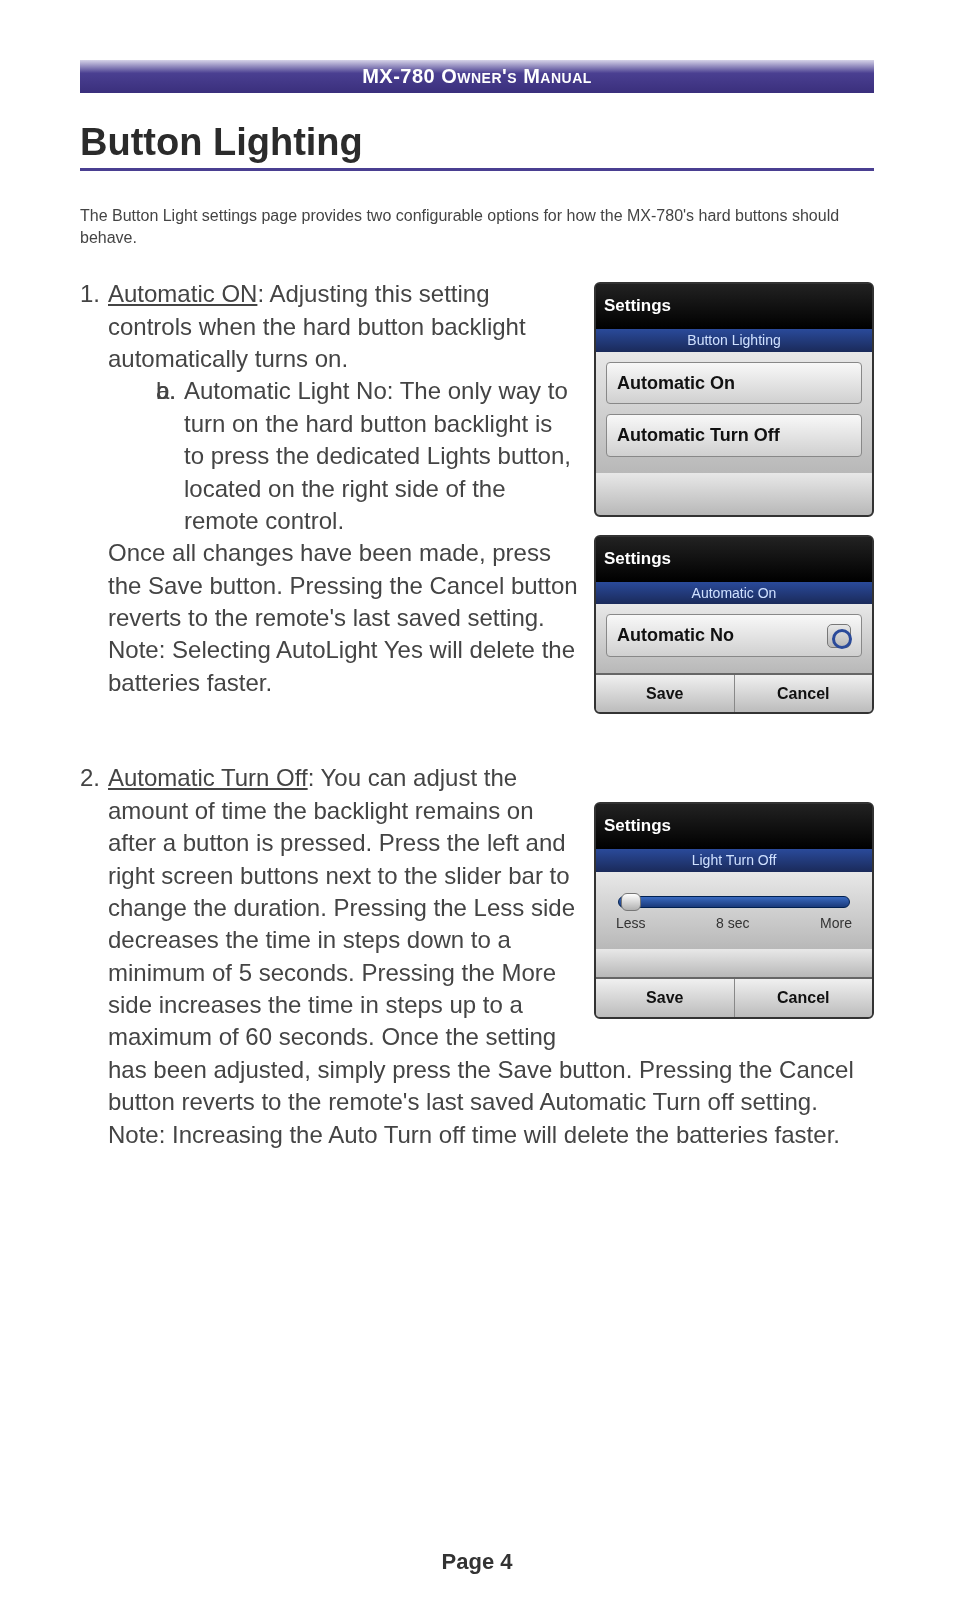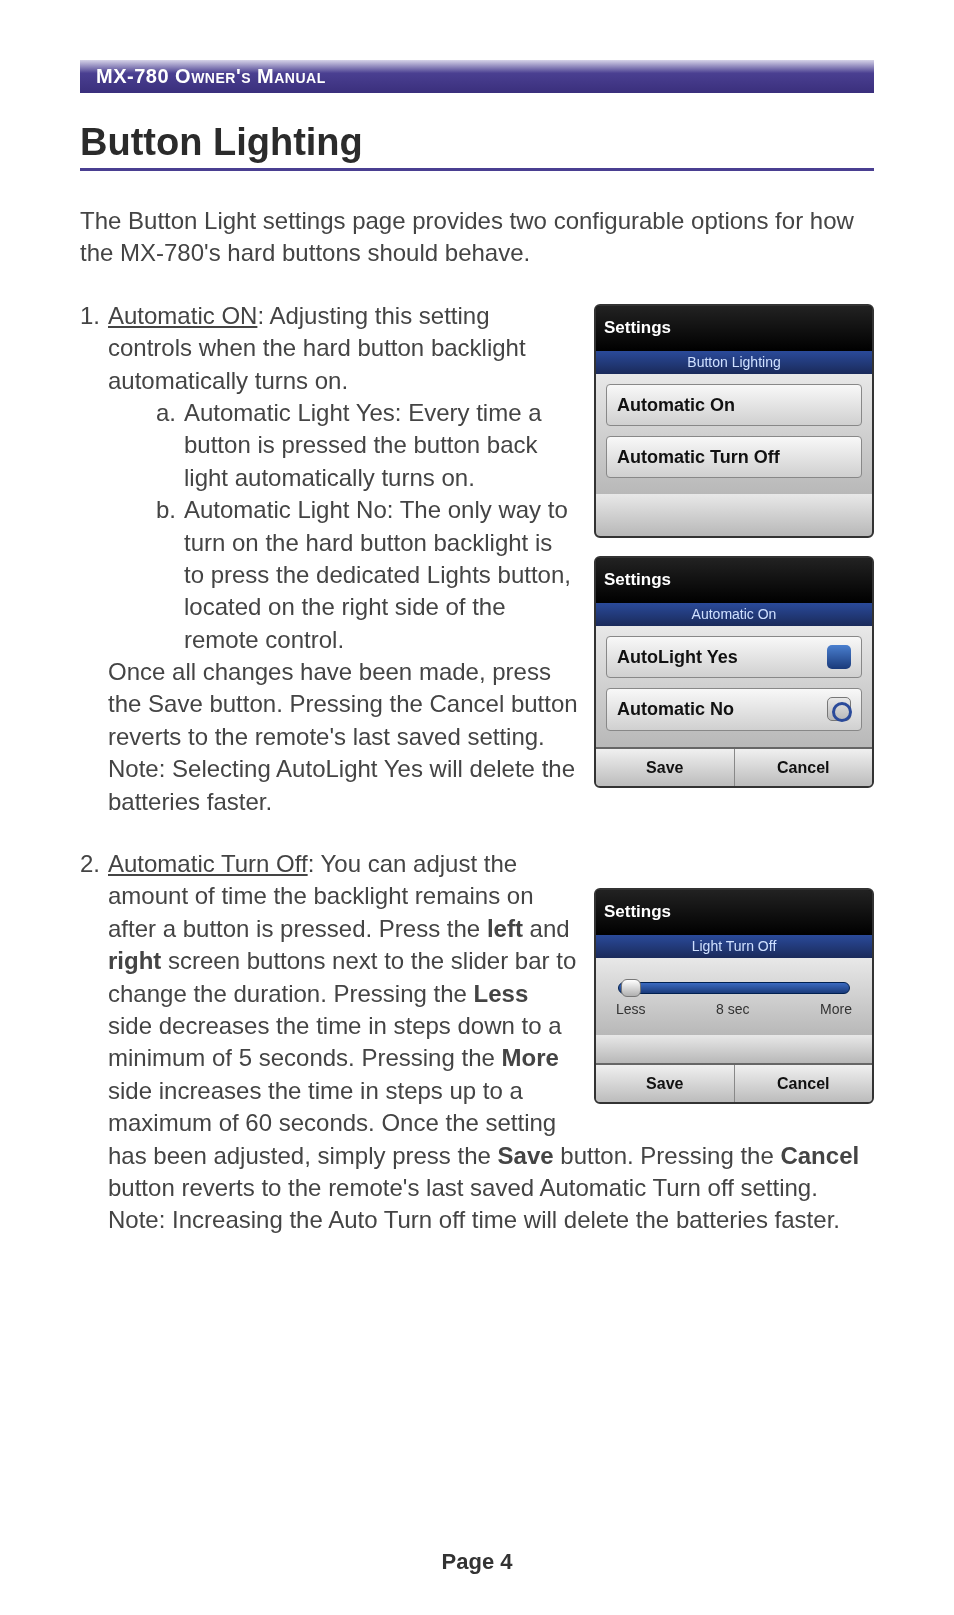--- a/index.html
+++ b/index.html
@@ -7,56 +7,57 @@
   body {
     font-family: "Optima", "Candara", "Segoe UI", sans-serif;
     background: #fff;
     color: #333;
     padding: 60px 80px 40px 80px;
     position: relative;
   }
   .header-bar {
     background: linear-gradient(to bottom, #d6d3e8 0%, #4a3f91 40%, #3a2f7c 100%);
     color: #fff;
+    text-align: center;
     font-size: 20px;
     font-weight: bold;
     padding: 5px 16px;
     letter-spacing: 0.5px;
     font-variant: small-caps;
   }
   .section-title {
     font-size: 38px;
     font-weight: bold;
     color: #2b2b2b;
     margin-top: 28px;
     padding-bottom: 4px;
     border-bottom: 3px solid #4a3f91;
   }
   .intro {
-    font-size: 24px;
+    font-size: 16px;
     color: #444;
     margin-top: 34px;
     line-height: 1.35;
   }
   .item-block {
     margin-top: 30px;
     font-size: 24px;
     color: #444;
     line-height: 1.35;
     position: relative;
   }
   .item-block .num {
     position: absolute;
     left: 0;
   }
   .item-block .body {
     margin-left: 28px;
   }
   .u { text-decoration: underline; }
-  .b { font-weight: bold; }
+  .b { font-weight: normal; }
   .i { }
   .sub-list { margin-left: 48px; }
   .sub-list .sub-item { position: relative; margin-left: 28px; }
   .sub-list .letter { position: absolute; left: -28px; }
   .float-right-stack {
     float: right;
     margin-left: 16px;
     margin-top: 4px;
   }
   .screenshot {
@@ -202,41 +203,36 @@
           </div>
         </div>
         <div class="spacer-body"></div>
       </div>
 
       <div class="screenshot">
         <div class="sc-title">Settings</div>
         <div class="sc-sub">Automatic On</div>
         <div class="sc-body">
           <div class="sc-row">
-            <span>AutoLight  Yes</span>
-            <span class="radio-indicator"></span>
-          </div>
-          <div class="sc-row">
             <span>Automatic  No</span>
             <span class="radio-indicator off"></span>
           </div>
         </div>
         <div class="sc-footer">
           <div class="sc-btn"><span>Save</span></div>
           <div class="sc-btn"><span>Cancel</span></div>
         </div>
       </div>
 
     </div>
 
     <span class="u">Automatic ON</span><span>: Adjusting this setting controls when the hard button backlight automatically turns on.</span>
     <div class="sub-list">
       <div class="sub-item">
         <span class="letter">a.</span>
-        <span>Automatic Light Yes: Every time a button is pressed the button back light automatically turns on.</span>
       </div>
       <div class="sub-item">
         <span class="letter">b.</span>
         <span>Automatic Light No: The only way to turn on the hard button backlight is to press the dedicated Lights button, located on the right side of the remote control.</span>
       </div>
     </div>
     <span>Once all changes have been made, press the Save button. Pressing the Cancel button reverts to the remote's last saved setting. </span><span class="i">Note: Selecting AutoLight Yes will delete the batteries faster.</span>
   </div>
 </div>
 

